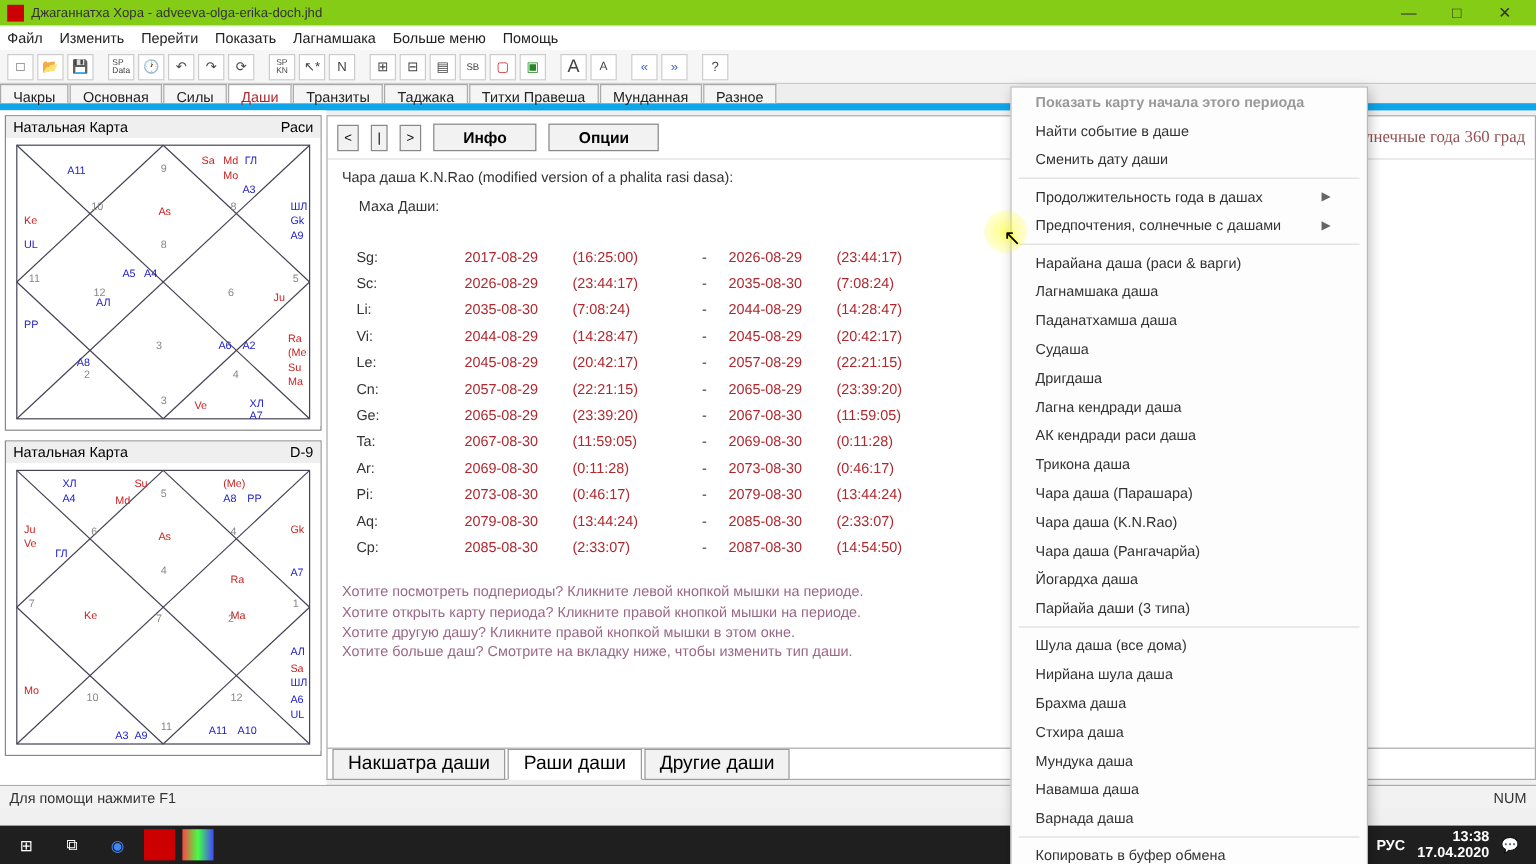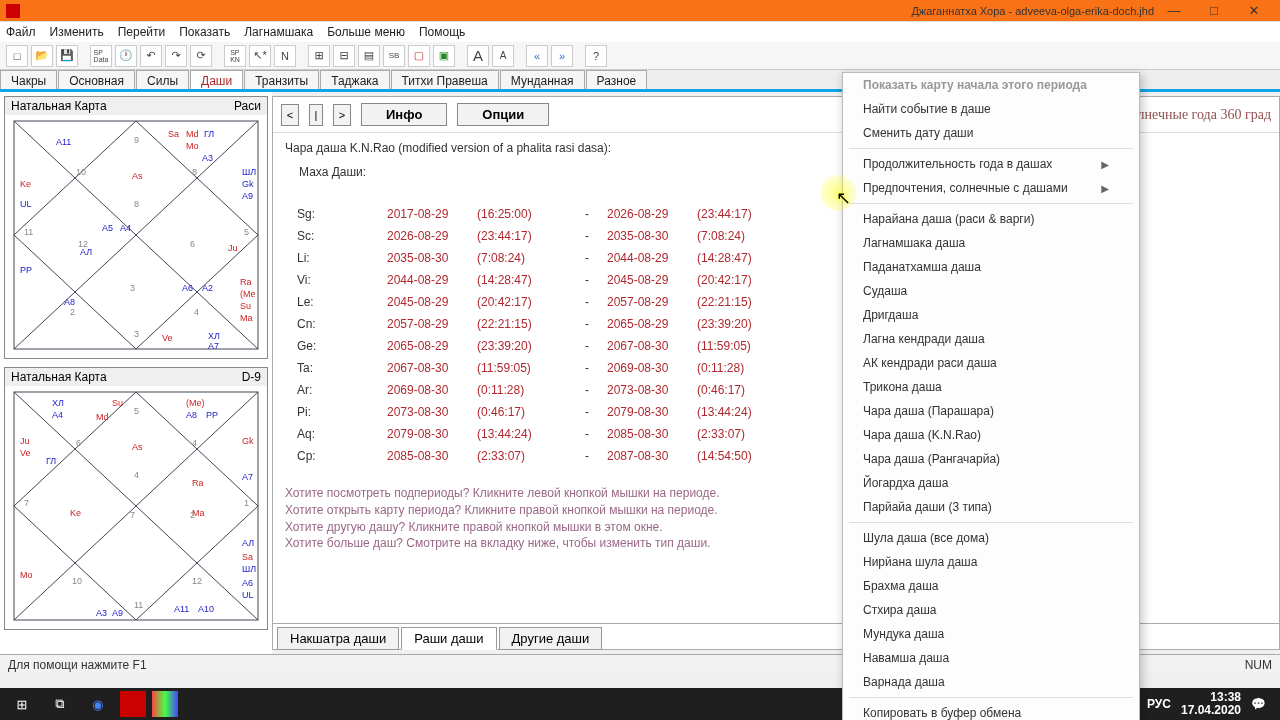--- a/index.html
+++ b/index.html
@@ -1,30 +1,30 @@
 <!DOCTYPE html>
 <html><head>
 <meta charset="utf-8">
 <style>
 * { margin: 0; padding: 0; box-sizing: border-box; font-family: "Segoe UI", Tahoma, sans-serif; font-size: 12px; }
 body { background: #f0f0f0; width: 1280px; height: 720px; overflow: hidden; position: relative; }
 
-.titlebar { height: 22px; background: #f97316; display: flex; align-items: center; padding: 0 6px; border-bottom: 1px solid #ddd; text-align: right; }
+.titlebar { height: 22px; background: #84cc16; display: flex; align-items: center; padding: 0 6px; border-bottom: 1px solid #ddd; }
 .titlebar .icon { width: 14px; height: 14px; background: #c00; margin-right: 6px; }
 .titlebar .title { flex: 1; font-size: 11px; color: #333; }
 .titlebar .winbtn { width: 40px; height: 20px; display: flex; justify-content: center; align-items: center; color: #333; font-size: 13px; }
 
 .menubar { height: 20px; background: #fff; display: flex; align-items: center; padding: 0 6px; gap: 14px; font-size: 12px; color: #222; }
 .menubar span { cursor: default; }
 
 .toolbar { height: 28px; background: #f6f6f6; border-bottom: 1px solid #ccc; display: flex; align-items: center; padding: 2px 6px; gap: 3px; }
 .tb { width: 22px; height: 22px; border: 1px solid #ccc; background: #fff; display: flex; justify-content: center; align-items: center; font-size: 11px; color: #444; }
 .tb.sep { border: 0; width: 6px; background: transparent; }
 
-.maintabs { height: 22px; display: flex; border-bottom: 3px solid #0ea5e9; background: #eee; }
+.maintabs { height: 22px; display: flex; border-bottom: 6px solid #0ea5e9; background: #eee; }
 .maintab { padding: 3px 10px; border: 1px solid #aaa; border-bottom: none; background: #f5f5f5; margin-right: 1px; font-size: 12px; color: #222; }
 .maintab.active { background: #fff; color: #b0282e; }
 
 .workarea { height: 562px; display: flex; }
 
 .leftcol { width: 272px; background: #fff; display: flex; flex-direction: column; }
 .chartbox { border: 1px solid #888; margin: 4px; }
 .charthdr { display: flex; justify-content: space-between; padding: 2px 6px; background: #efefef; font-size: 12px; gap: 19px; }
 .chartsvg { width: 100%; height: 240px; background: #fff; }
 
@@ -41,21 +41,21 @@
 .drow { display: flex; height: 22px; align-items: center; }
 .drow .sg { width: 90px; color: #333; }
 .drow .d1 { width: 90px; color: #b0282e; }
 .drow .t1 { width: 90px; color: #b0282e; }
 .drow .dash { width: 40px; color: #333; text-align:center;}
 .drow .d2 { width: 90px; color: #b0282e; }
 .drow .t2 { width: 90px; color: #b0282e; }
 .hints { margin-top: 18px; color: #9a6886; font-size: 13px; line-height: 1.4; }
 
 .bottomtabs { height: 26px; border-top: 1px solid #aaa; display:flex; align-items:flex-end; padding: 0 4px;}
-.btab { padding: 3px 12px; border: 1px solid #999; background: #f2f2f2; margin-right: 2px; font-size: 13px; position:relative; top:1px;}
+.btab { padding: 3px 12px; border: 1px solid #999; background: #f2f2f2; margin-right: 2px; font-size: 16px; position:relative; top:1px;}
 .btab.active { background: #fff; border-bottom:1px solid #fff;}
 
 .statusbar { height: 20px; background: #f2f2f2; border-top: 1px solid #aaa; display: flex; align-items: center; padding: 0 8px; font-size: 11px; color: #333; }
 .statusbar .sright { margin-left: auto; display:flex; gap:10px; align-items:center;}
 
 .taskbar { position: absolute; bottom: 0; left: 0; right: 0; height: 32px; background: #1f1f1f; display: flex; align-items: center; padding: 0 6px; gap: 6px; }
 .taskicon { width: 32px; height: 28px; display:flex;align-items:center;justify-content:center; color:#fff; font-size:13px;}
 .tray { margin-left: auto; display:flex; align-items:center; gap:10px; color:#fff; font-size:11px; padding-right:8px;font-weight:bold;}
 .tray .clock { text-align: right; line-height:1.1;}
 

